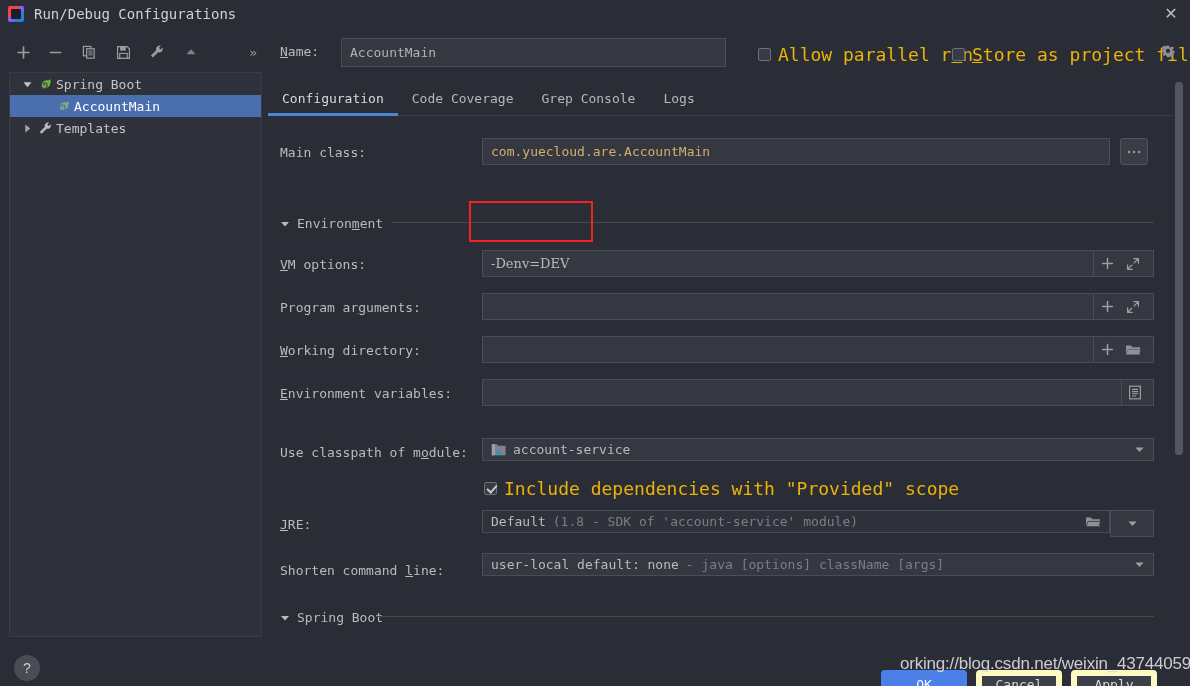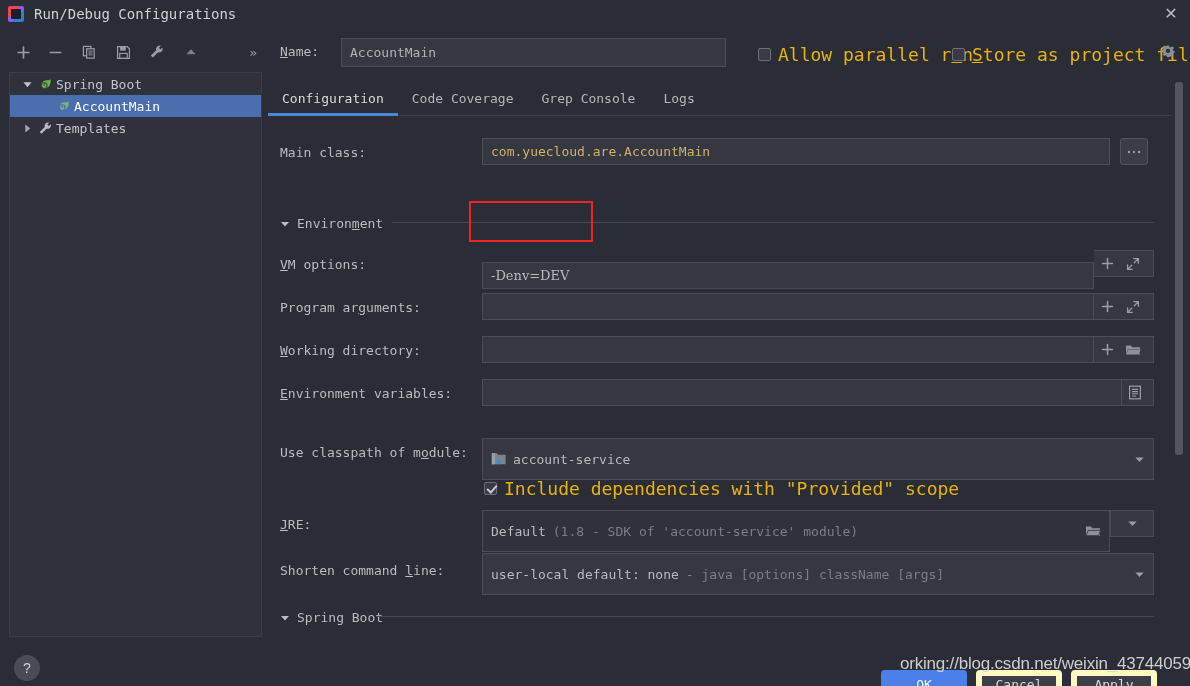--- a/index.html
+++ b/index.html
@@ -151,21 +151,21 @@
     position: absolute; height: 1px; background: #45484f;
   }
   .grouphdr {
     position: absolute; display: flex; align-items: center; font-size: 13px; color: #b9bbc0;
     cursor: pointer;
   }
   .grouphdr .tri { margin-right: 7px; display:flex; }
   .grouphdr u { text-decoration: underline; }
 
   .combo {
-    position: absolute; background: #353840; border: 1px solid #4a4d57; height: 42px;
+    position: absolute; background: #353840; border: 1px solid #4a4d57; height: 23px;
     display: flex; align-items: center; padding-left: 8px; font-size: 13px; cursor: pointer;
     color: #b8bac0;
   }
   .combo .arrow {
     position: absolute; right: 8px; top: 0; bottom: 0; display: flex; align-items: center;
     color: #9a9da3;
   }
   .combo-dim { background: #2f323a; }
   .splitarrow {
     position: absolute; width: 24px; height: 27px; background: #353840;
@@ -355,21 +355,21 @@
           <svg width="10" height="10" viewBox="0 0 10 10">
               <path d="M1 3h8L5 7.5z" fill="#b9bbc0"></path>
             </svg>
         </span>
         <span>Environ<u>m</u>ent</span>
       </div>
       <div class="sep" style="left:124px; top:104px; width:762px;"></div>
 
       <div class="row" style="top:132px; height:29px;">
         <div class="flabel" style="top:7px;"><u>V</u>M options:</div>
-        <div class="fin" style="left:214px; top:12px; width:612px;">
+        <div class="fin" style="left:214px; top:0; width:612px;">
           <span class="serif val-norm">-Denv=DEV</span>
         </div>
         <div class="btnbox" style="left:826px; top:0; width:60px;">
           <div class="ibtn">
             <svg width="13" height="13" viewBox="0 0 13 13">
                 <path d="M6.5 1.6v9.8M1.6 6.5h9.8" stroke="#9a9da3" stroke-width="1.5" stroke-linecap="round"></path>
               </svg>
           </div>
           <div class="ibtn">
             <svg width="14" height="14" viewBox="0 0 14 14">

